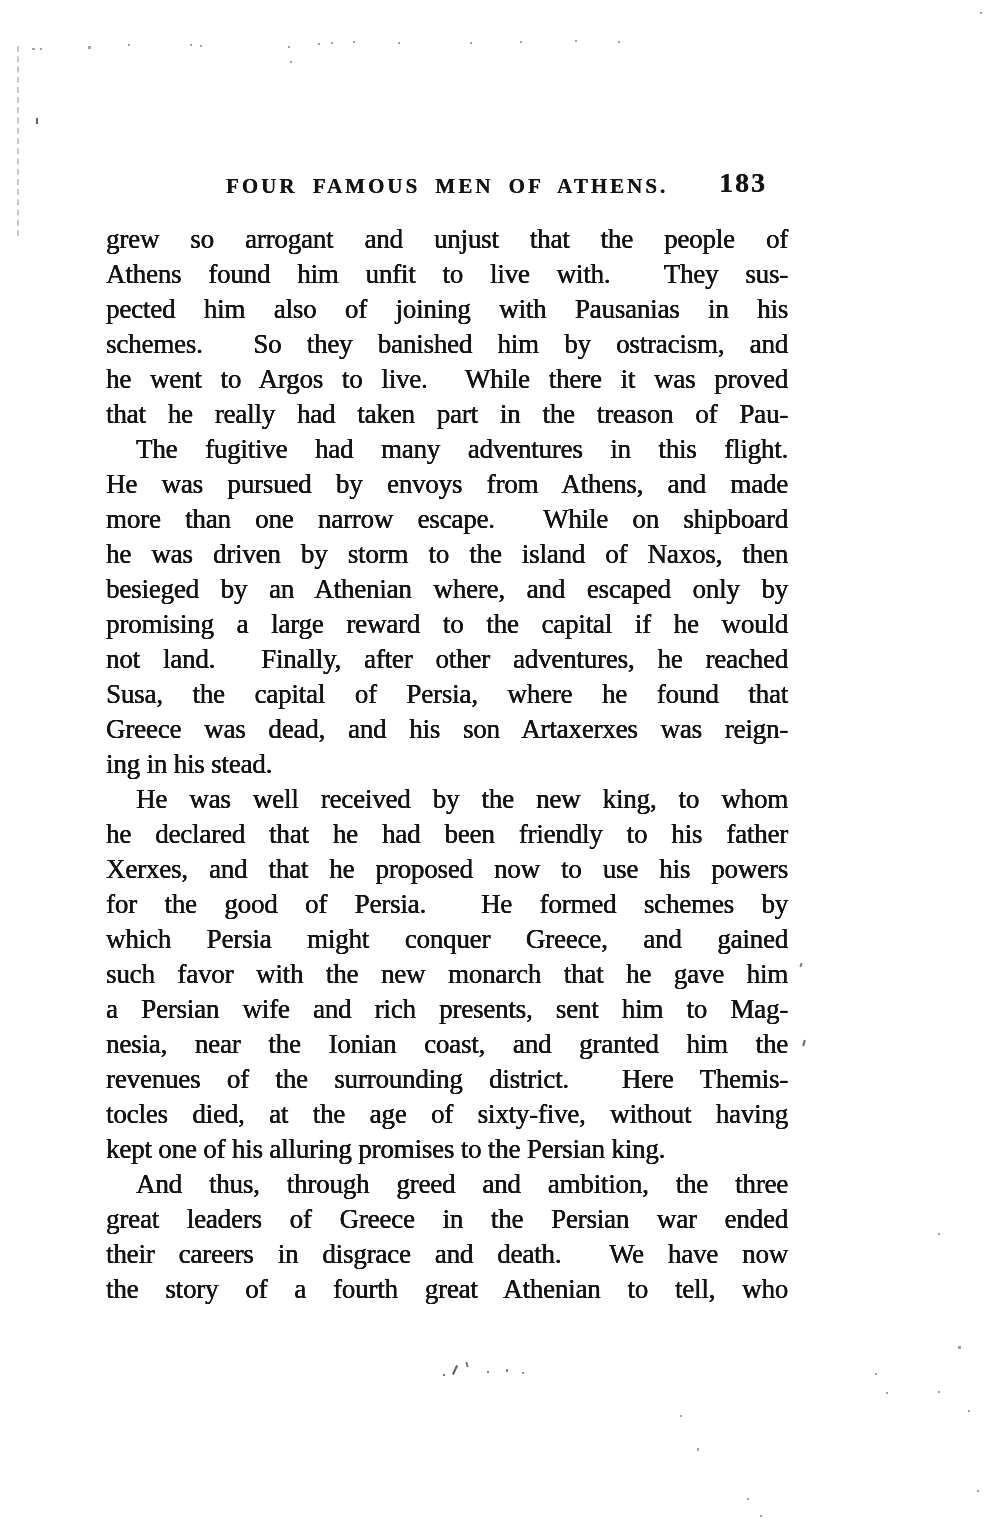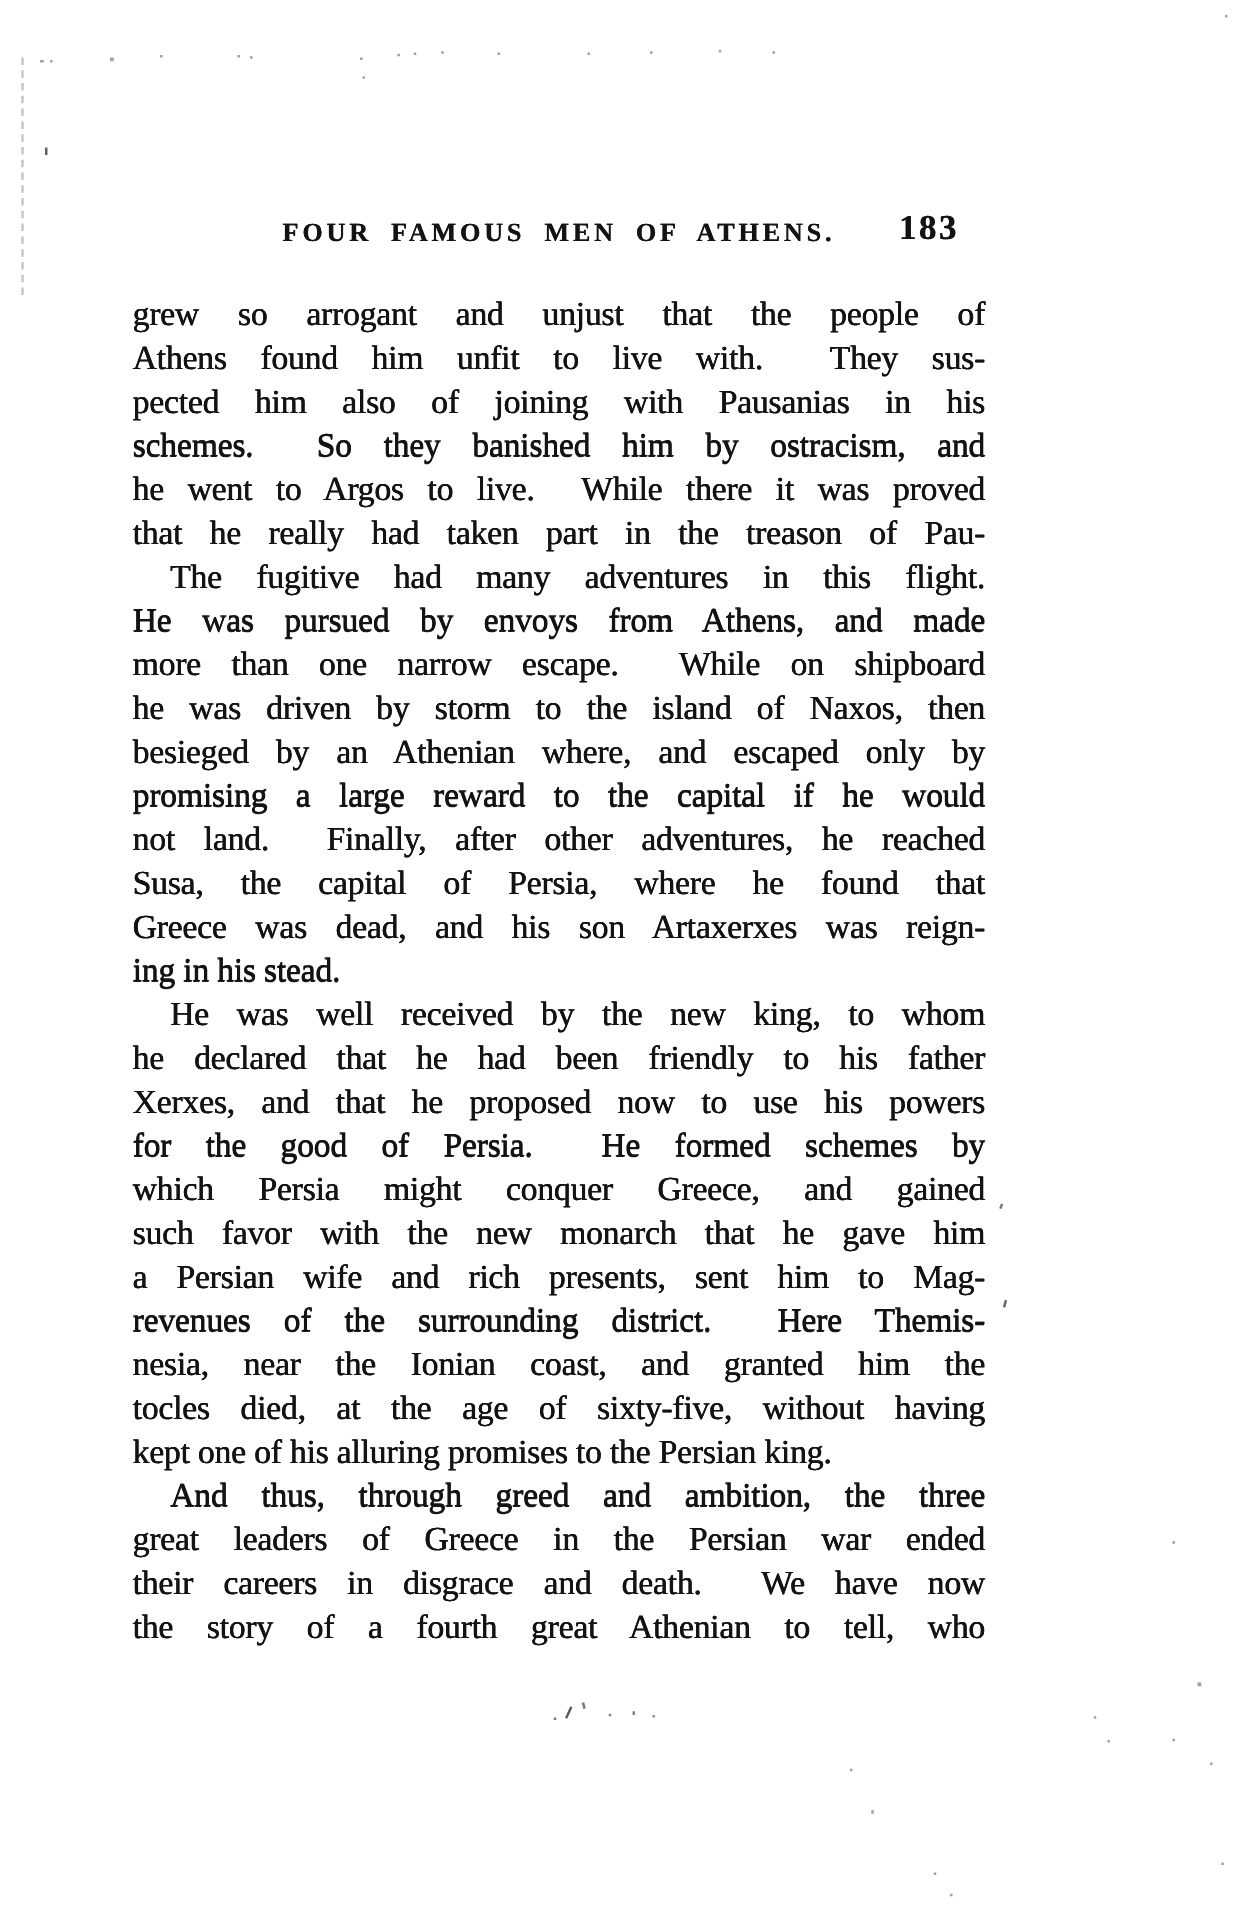--- a/index.html
+++ b/index.html
@@ -18,21 +18,21 @@
   }
   .text-col {
     position: absolute;
     left: 106px;
     top: 172px;
     width: 682px;
   }
   .running-header {
     position: relative;
     height: 28px;
-    margin-bottom: 34px;
+    margin-bottom: 22px;
   }
   .header-title {
     display: block;
     text-align: center;
     font-size: 21px;
     font-weight: bold;
     letter-spacing: 3px;
     word-spacing: 7px;
     line-height: 28px;
     text-shadow: 0.3px 0 0 #1a1a1a;
@@ -144,22 +144,22 @@
         <div class="line">Susa, the capital of Persia, where he found that</div>
         <div class="line">Greece was dead, and his son Artaxerxes was reign-</div>
         <div class="line last">ing in his stead.</div>
         <div class="line indent">He was well received by the new king, to whom</div>
         <div class="line">he declared that he had been friendly to his father</div>
         <div class="line">Xerxes, and that he proposed now to use his powers</div>
         <div class="line">for the good of Persia.&nbsp; He formed schemes by</div>
         <div class="line">which Persia might conquer Greece, and gained</div>
         <div class="line">such favor with the new monarch that he gave him</div>
         <div class="line">a Persian wife and rich presents, sent him to Mag-</div>
+        <div class="line">nesia, near the Ionian coast, and granted him the</div>
         <div class="line">revenues of the surrounding district.&nbsp; Here Themis-</div>
-        <div class="line">nesia, near the Ionian coast, and granted him the</div>
         <div class="line">tocles died, at the age of sixty-five, without having</div>
         <div class="line last">kept one of his alluring promises to the Persian king.</div>
         <div class="line indent">And thus, through greed and ambition, the three</div>
         <div class="line">great leaders of Greece in the Persian war ended</div>
         <div class="line">their careers in disgrace and death.&nbsp; We have now</div>
         <div class="line">the story of a fourth great Athenian to tell, who</div>
       </div>
   </div>
 
 </div>

